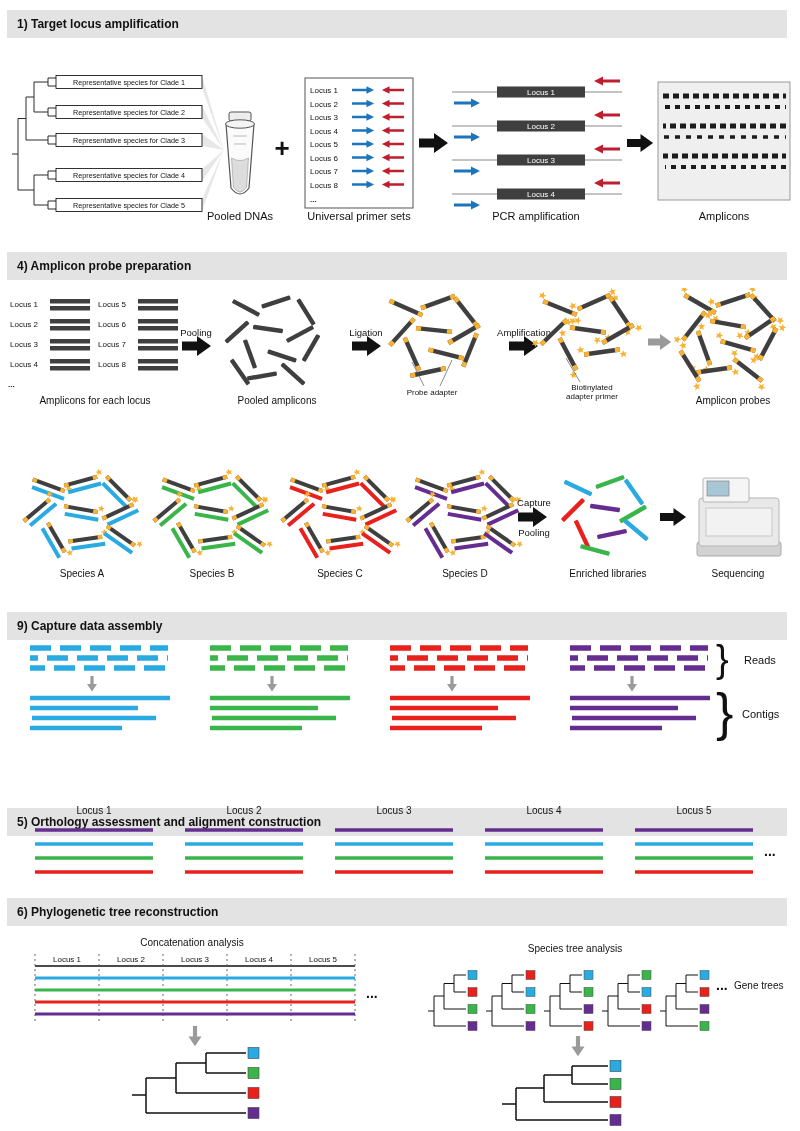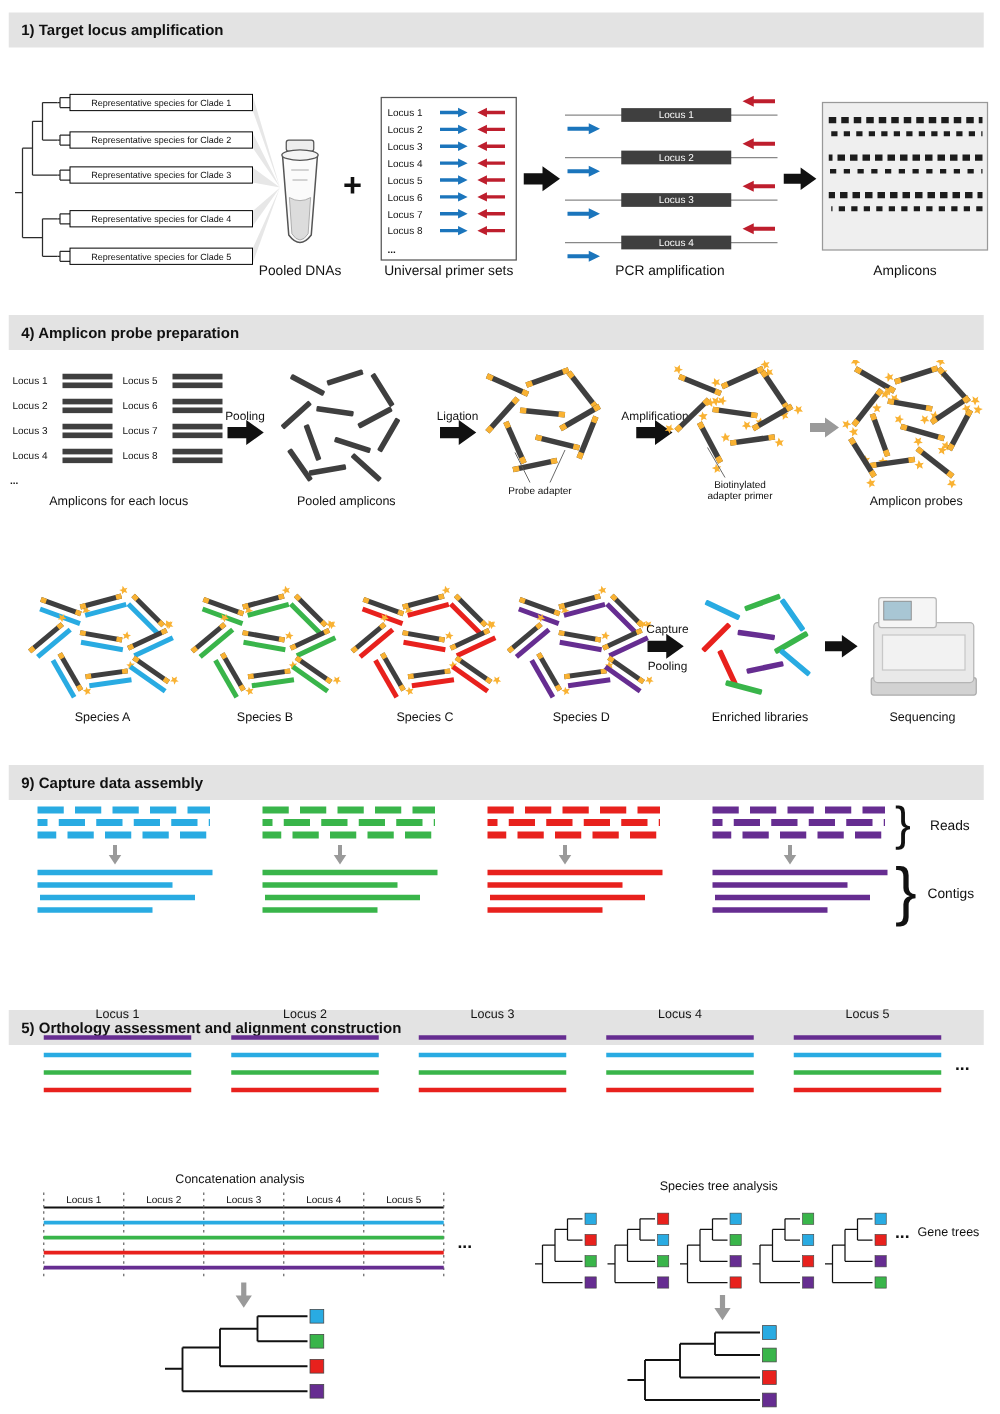--- a/index.html
+++ b/index.html
@@ -57,20 +57,21 @@
       <g id="cbar">
           <rect x="-15" y="-2.2" width="30" height="4.4" rx="1" fill="currentColor"></rect>
         </g>
     </defs>
   </svg>
 
   <div class="hdr" id="h1">1) Target locus amplification</div>
   <div class="hdr" id="h2">4) Amplicon probe preparation</div>
   <div class="hdr" id="h4">9) Capture data assembly</div>
   <div class="hdr" id="h5">5) Orthology assessment and alignment construction</div>
+  <div class="hdr" id="h6">6) Phylogenetic tree reconstruction</div>
 
   <svg id="s1g" width="800" height="212" viewBox="0 0 800 212">
 
     <g fill="#e7e7e7">
       <polygon points="202,36 202,48 224,110"></polygon>
       <polygon points="202,66 202,78 224,110"></polygon>
       <polygon points="202,94 202,106 224,110"></polygon>
       <polygon points="202,129 202,141 224,110"></polygon>
       <polygon points="202,159 202,171 224,110"></polygon>
     </g>

